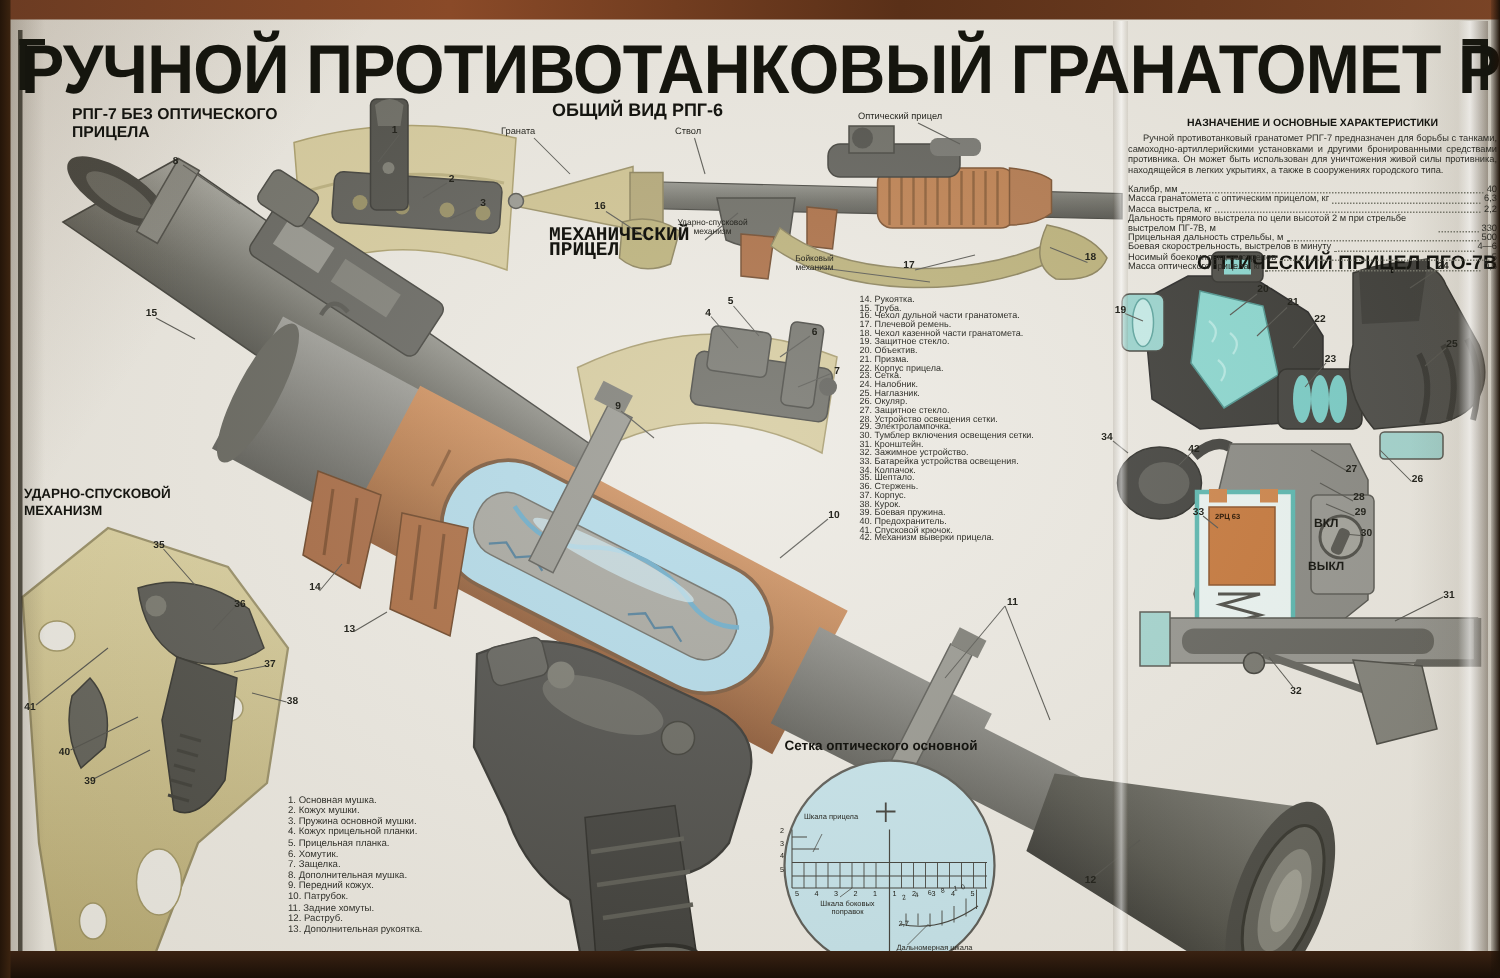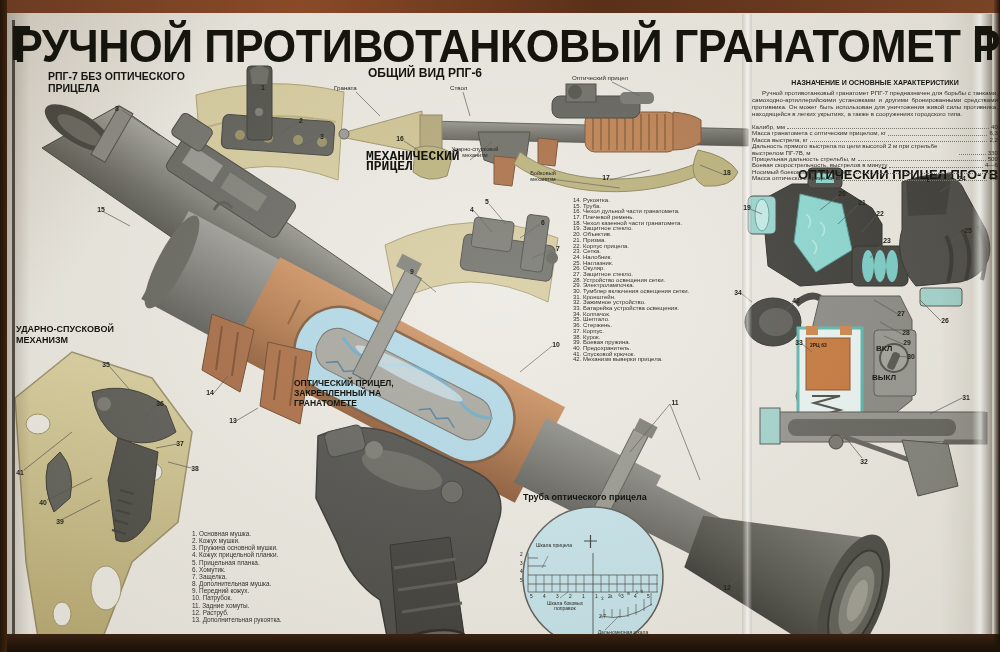--- a/index.html
+++ b/index.html
@@ -322,23 +322,22 @@
   <div class="txt mark-l"></div>
   <div class="txt mark-r"></div>
 
   <div class="txt note">Ручной противотанковый гранатомет РПГ-7. Плакат на 3 листах.</div>
   <div class="txt title">РУЧНОЙ ПРОТИВОТАНКОВЫЙ ГРАНАТОМЕТ РПГ-7</div>
 
   <div class="txt sec sec-no-optic">РПГ-7 БЕЗ ОПТИЧЕСКОГО ПРИЦЕЛА</div>
   <div class="txt sec sec-general">ОБЩИЙ ВИД РПГ-6</div>
   <div class="txt sec sec-mech">МЕХАНИЧЕСКИЙ ПРИЦЕЛ</div>
   <div class="txt sec sec-trigger">УДАРНО-СПУСКОВОЙ МЕХАНИЗМ</div>
-  <div class="txt sec sec-mounted">ОПТИЧЕСКИЙ ПРИЦЕЛ, ЗАКРЕПЛЕННЫЙ НА ГРАНАТОМЕТЕ</div>
   <div class="txt sec sec-pgo">ОПТИЧЕСКИЙ ПРИЦЕЛ ПГО-7В</div>
-  <div class="txt sec sec-reticle">Труба оптического прицела</div>
+  <div class="txt sec sec-reticle">Сетка оптического основной</div>
 
   <div class="txt lbl" style="left:334px;top:84px;">Граната</div>
   <div class="txt lbl" style="left:450px;top:84px;">Ствол</div>
   <div class="txt lbl" style="left:572px;top:74px;">Оптический прицел</div>
   <div class="txt lbl" style="left:450px;top:146px;width:50px;font-size:5.6px;">Ударно-спусковой механизм</div>
   <div class="txt lbl" style="left:518px;top:170px;width:50px;font-size:5.6px;">Бойковый механизм</div>
 
   <div class="txt specs-head">НАЗНАЧЕНИЕ И ОСНОВНЫЕ ХАРАКТЕРИСТИКИ</div>
   <div class="txt specs-intro">Ручной противотанковый гранатомет РПГ-7 предназначен для борьбы с танками, самоходно-артиллерийскими установками и другими бронированными средствами противника. Он может быть использован для уничтожения живой силы противника, находящейся в легких укрытиях, а также в сооружениях городского типа.</div>
   <div class="specs-rows">

